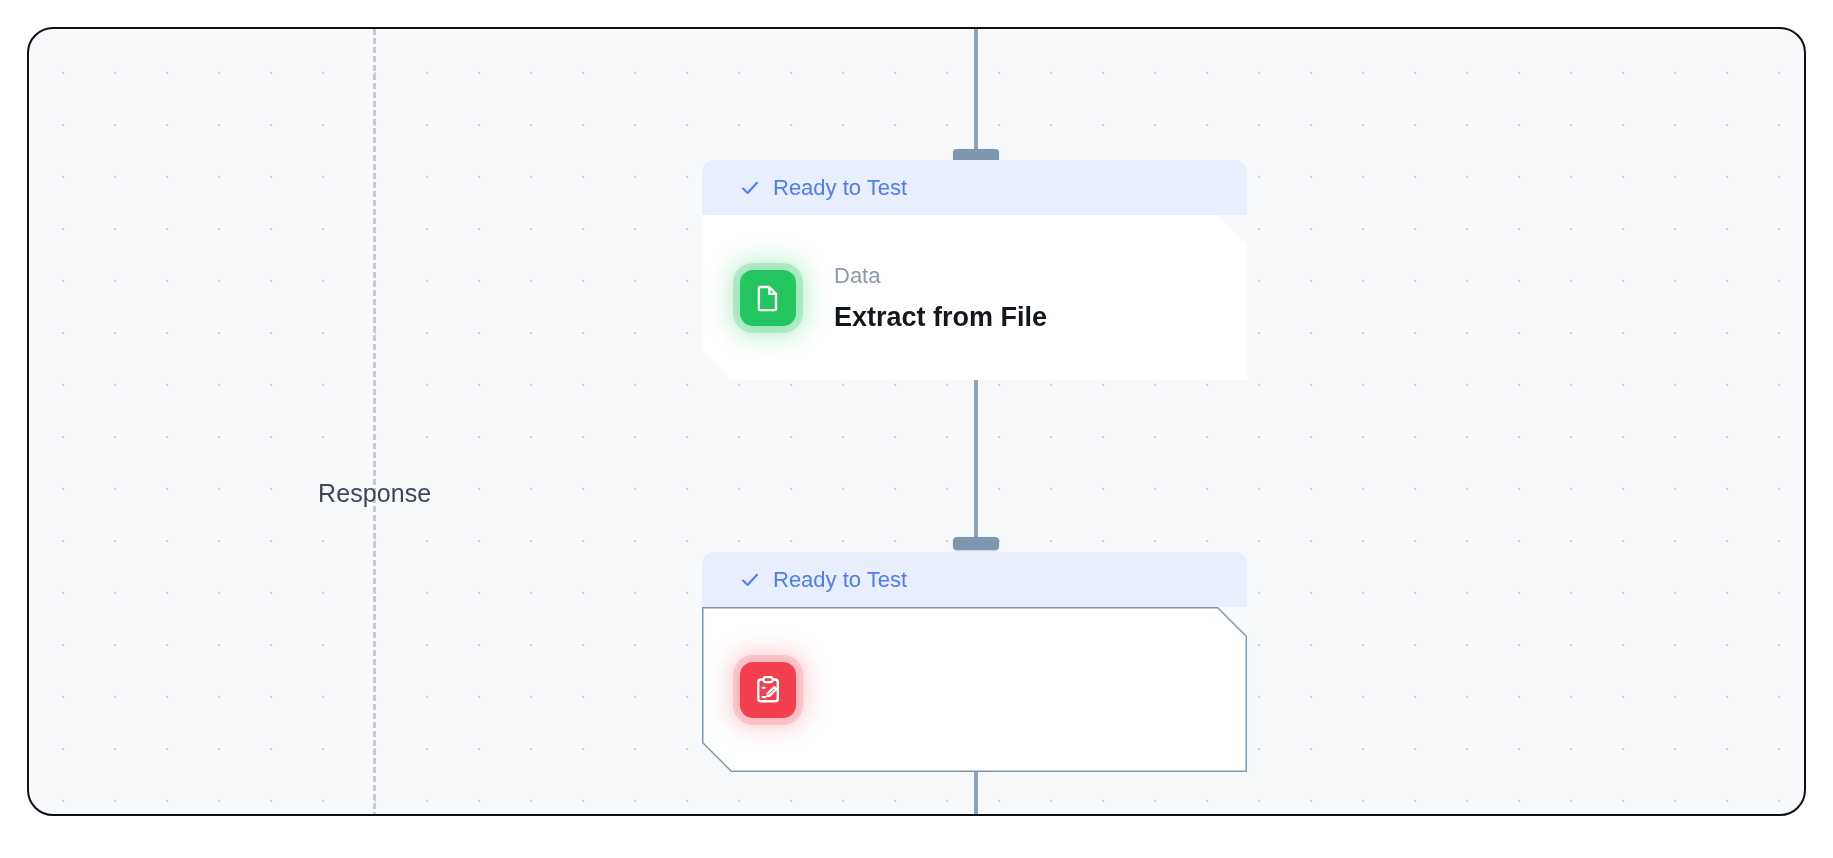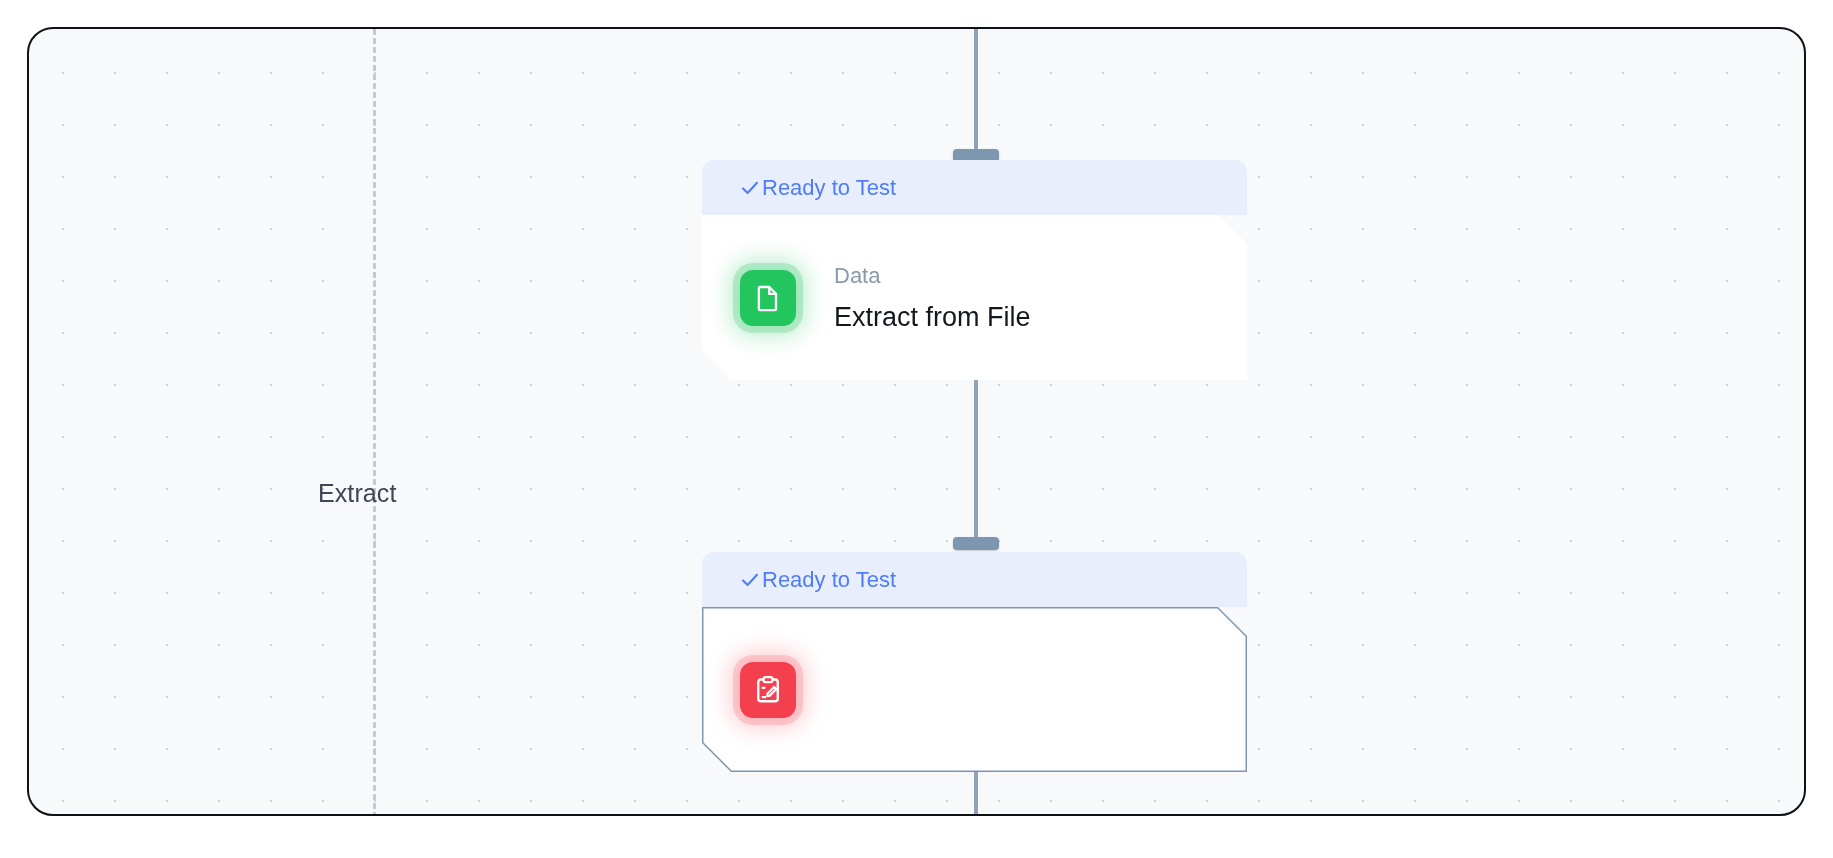--- a/index.html
+++ b/index.html
@@ -107,21 +107,21 @@
   #node-extract-from-file { left: 673px; top: 131px; }
   #node-generate-text     { left: 673px; top: 523px; }
 
   .node-status-bar {
     position: relative;
     height: 55px;
     box-sizing: border-box;
     padding: 0 0 0 38px;
     display: flex;
     align-items: center;
-    gap: 2px;
+    gap: 13px;
     background: #e8eefc;
     border-radius: 12px 12px 0 0;
   }
   .status-check {
     display: block;
     width: 20px;
     height: 20px;
     flex: none;
   }
   .status-check svg { display: block; }
@@ -190,36 +190,36 @@
   .node-category {
     font-size: 22px;
     line-height: 1;
     color: #8a99ad;
     margin-bottom: 17px;
     white-space: nowrap;
   }
   .node-title {
     font-size: 27px;
     line-height: 1;
-    font-weight: normal;
+    font-weight: bold;
     color: #13181f;
     white-space: nowrap;
   }
 </style>
 </head>
 <body>
 
 <div id="app-frame">
 
   <div id="flow-canvas">
 
     <div id="grid-dots"></div>
 
     <div id="lane-divider"></div>
-    <div id="lane-label">Extract</div>
+    <div id="lane-label">Response</div>
 
     <div class="edge-line" id="edge-top"></div>
     <div class="edge-line" id="edge-middle"></div>
     <div class="edge-line" id="edge-bottom"></div>
 
     <div class="handle" id="handle-n1-top"></div>
     <div class="handle" id="handle-n1-bottom"></div>
     <div class="handle" id="handle-n2-top"></div>
     <div class="handle" id="handle-n2-bottom"></div>
 

